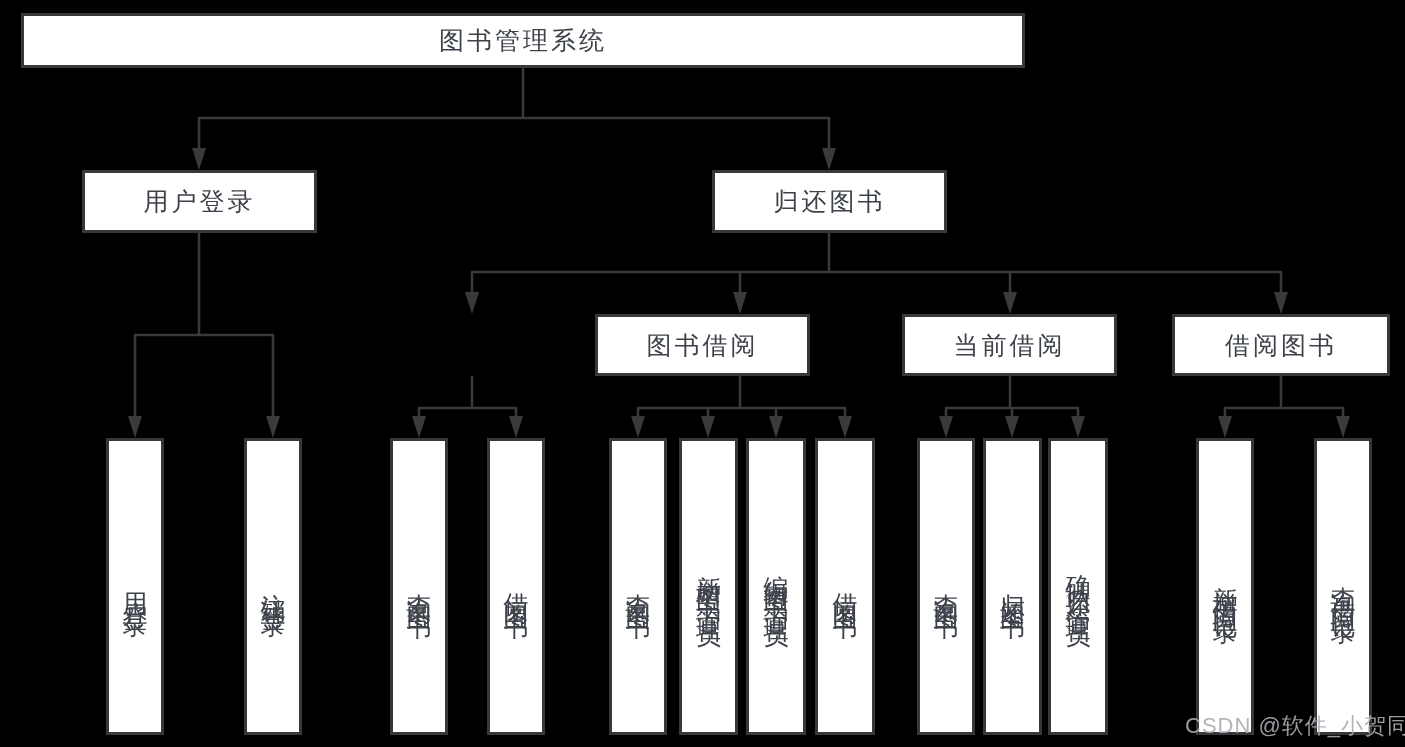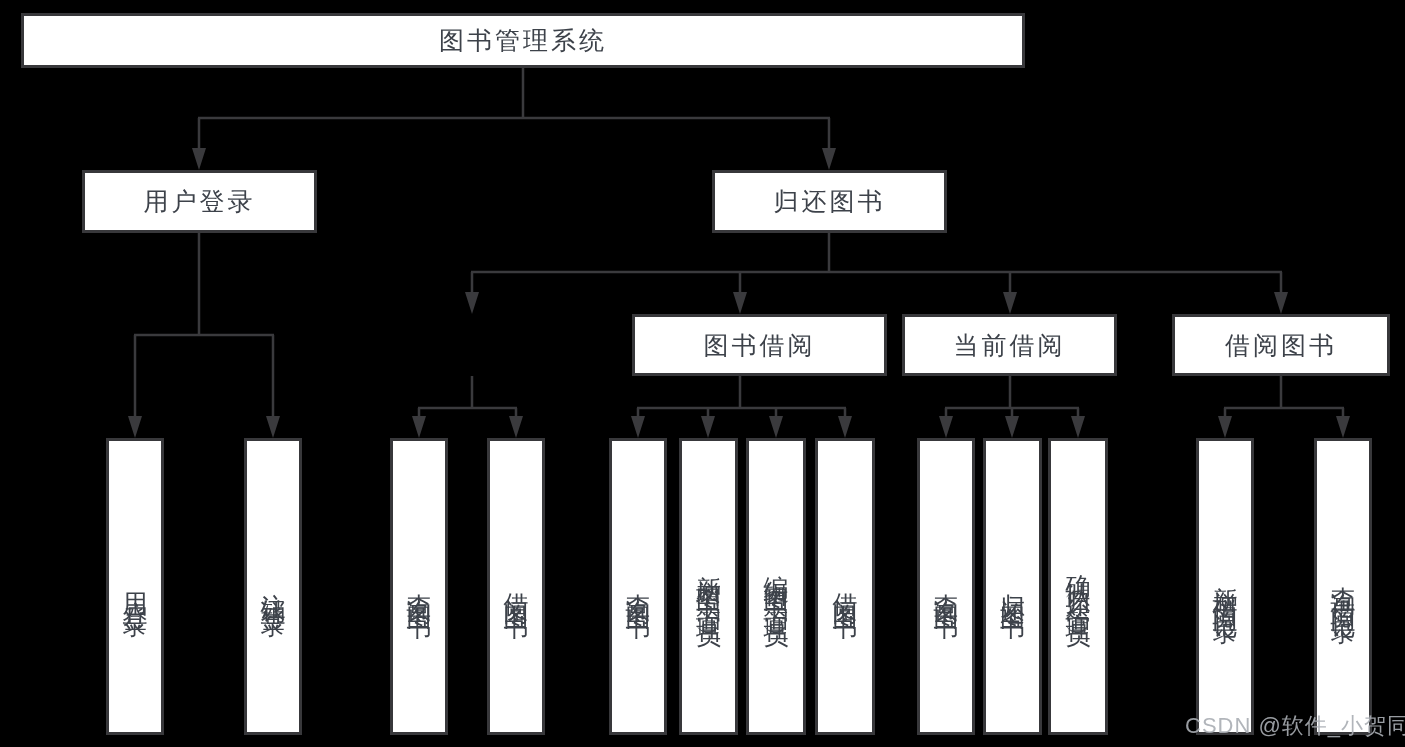--- a/index.html
+++ b/index.html
@@ -47,21 +47,21 @@
     color: #3d424a;
     line-height: 1;
   }
   
   .root  { left: 21px;  top: 13px;  width: 1004px; height: 55px; }
   .l2    { top: 170px; height: 63px; width: 235px; }
   .l2a   { left: 82px; }
   .l2b   { left: 712px; }
   .l3    { top: 314px; height: 62px; }
   .l3a   { left: 362px;  width: 220px; }
-  .l3b   { left: 632px;  width: 255px; }
+  .l3b   { left: 595px;  width: 215px; }
   .l3c   { left: 902px;  width: 215px; text-align: right; }
   .l3d   { left: 1172px; width: 218px; }
   .leaf  { top: 438px; height: 297px; width: 58px; }
   .leafA0 { left: 106px; }
   .leafA1 { left: 244px; }
   .leafB0 { left: 390px; }
   .leafB1 { left: 487px; }
   .leafC0 { left: 609px; }
   .leafC1 { left: 679px; width: 59px; }
   .leafC2 { left: 746px; width: 60px; }

